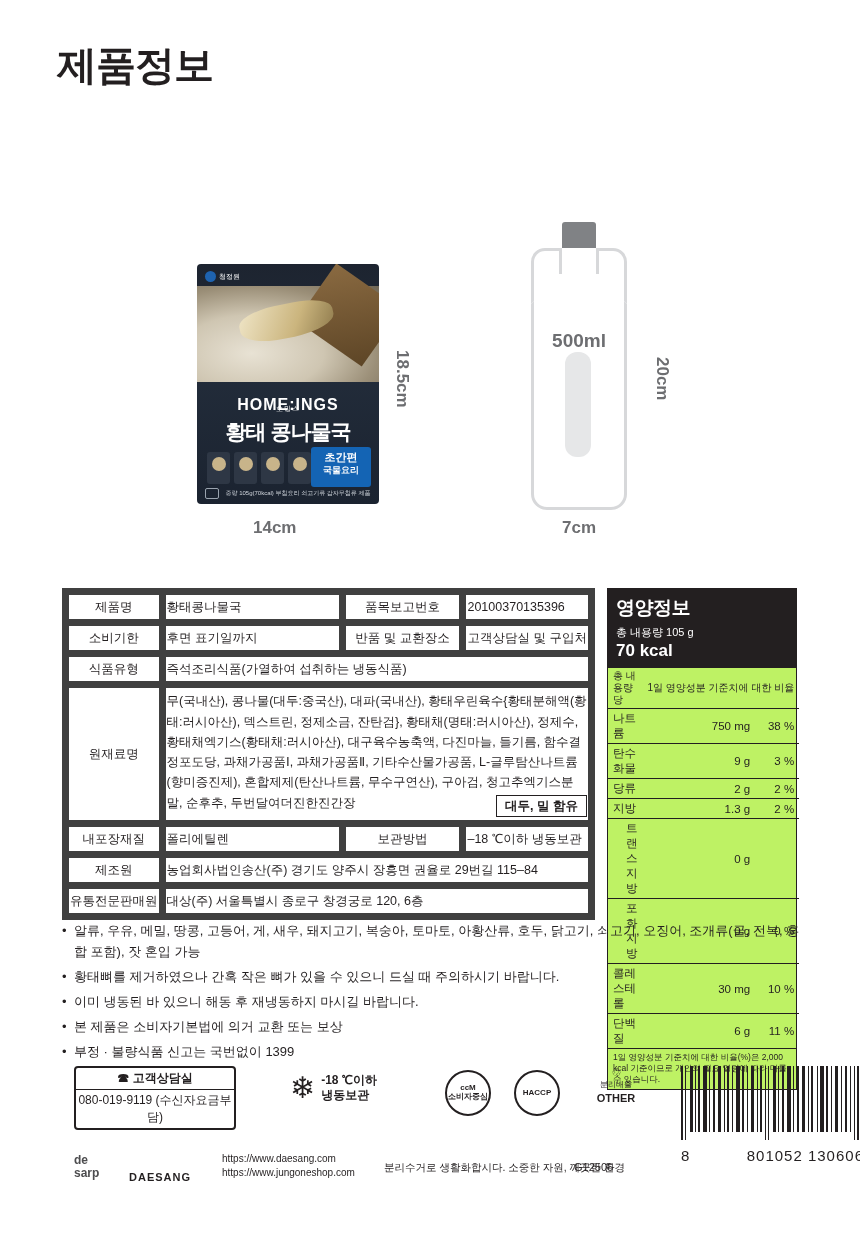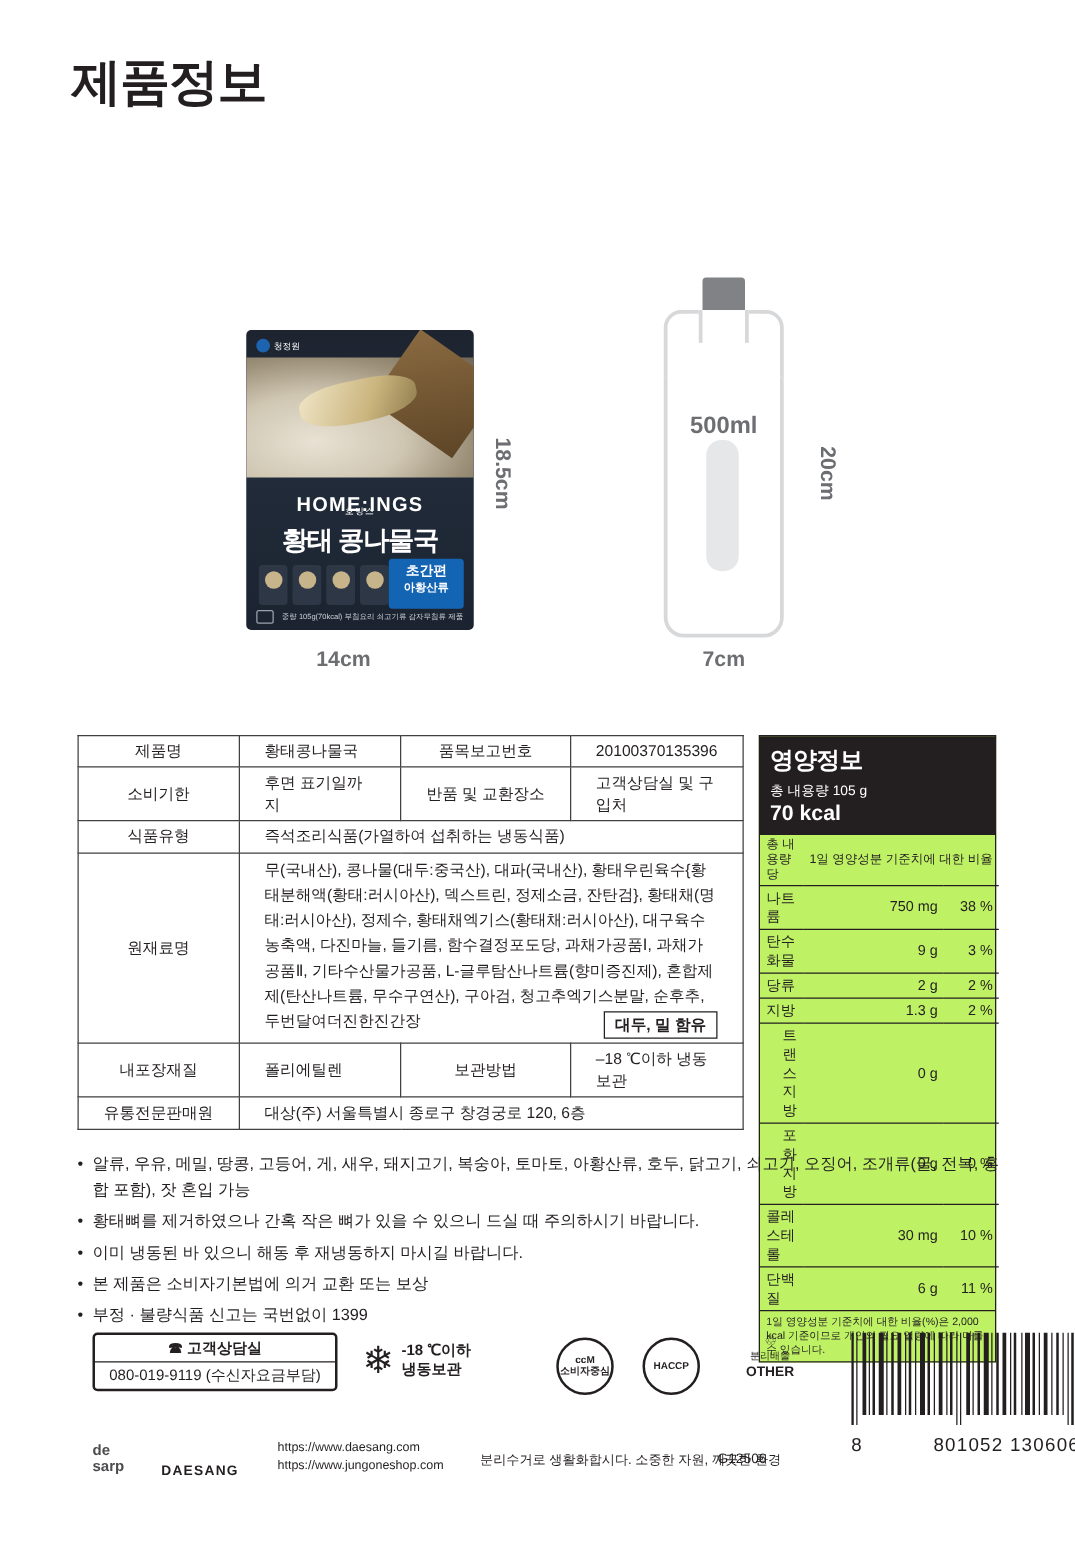--- a/index.html
+++ b/index.html
@@ -114,21 +114,21 @@
   
   .info { position:absolute; left:62px; top:588px; width:735px; }
 
   .ing-top {
     font-size:12.5px; line-height:1.55; padding:8px 10px 6px 12px;
     width:533px;
   }
 
   table.main { border-collapse:collapse; width:533px; font-size:12.5px; }
   table.main td {
-    border:1px solid #404040; padding:3px 20px; vertical-align:middle;
+    border:7px solid #404040; padding:3px 1px; vertical-align:middle;
     line-height:1.45;
   }
   td.lbl { text-align:center; white-space:nowrap; width:74px; }
   td.lbl2 { text-align:center; white-space:nowrap; }
   .ingredients { font-size:12.5px; line-height:1.62; }
   .allergen-box {
     display:inline-block; border:1px solid #231f20; padding:1px 8px;
     font-weight:bold; font-size:12.5px; float:right; margin-top:2px;
   }
 
@@ -156,21 +156,21 @@
 
   
   .notes { position:absolute; left:62px; top:920px; width:740px; font-size:13px; line-height:1.62; }
   .notes .row { display:flex; margin-bottom:4px; }
   .notes .bul { width:12px; flex:0 0 12px; }
   .notes .txt { flex:1; }
 
   
   .bottom { position:absolute; left:62px; top:1066px; width:740px; }
   .cs {
-    position:absolute; left:12px; top:0; width:196px; border:2px solid #231f20; border-radius:4px;
+    position:absolute; left:12px; top:0; width:162px; border:2px solid #231f20; border-radius:4px;
     text-align:center; font-size:12px; overflow:hidden;
   }
   .cs .a { border-bottom:1px solid #231f20; padding:2px 0; font-weight:bold; }
   .cs .b { padding:2px 0; }
   .mark { position:absolute; text-align:center; font-size:8px; color:#231f20; }
   .circ {
     width:46px;height:46px;border-radius:50%;border:2px solid #231f20;
     display:flex;align-items:center;justify-content:center;flex-direction:column;
     font-size:8px; line-height:1.1; font-weight:bold;
   }
@@ -209,21 +209,21 @@
     <div class="logo" style="top:140px;font-size:7px;font-weight:normal;">호밍스</div>
     <div class="pname">황태 콩나물국</div>
     <div class="icons">
       <div class="ic"></div>
       <div class="ic"></div>
       <div class="ic"></div>
       <div class="ic"></div>
     </div>
     <div class="badge">
       <b>초간편</b>
-      <span>아황산류</span>
+      <span>국물요리</span>
     </div>
     <div class="footer">
       <span class="kc"></span>
       <span>중량 105g(70kcal) 부침요리 쇠고기류 감자무침류 제품</span>
     </div>
   </div>
 
   <div class="dim-v" style="left:392px; top:150px;">18.5cm</div>
   <div class="dim-h" style="left:253px; top:318px;">14cm</div>
 
@@ -266,20 +266,24 @@
       <td colspan="3">
         <span class="ingredients">무(국내산), 콩나물(대두:중국산), 대파(국내산), 황태우린육수{황태분해액(황태:러시아산), 덱스트린, 정제소금, 잔탄검}, 황태채(명태:러시아산), 정제수, 황태채엑기스(황태채:러시아산), 대구육수농축액, 다진마늘, 들기름, 함수결정포도당, 과채가공품Ⅰ, 과채가공품Ⅱ, 기타수산물가공품, L-글루탐산나트륨(향미증진제), 혼합제제(탄산나트륨, 무수구연산), 구아검, 청고추엑기스분말, 순후추, 두번달여더진한진간장</span>
         <span class="allergen-box">대두, 밀 함유</span>
       </td>
     </tr>
     <tr>
       <td class="lbl">내포장재질</td>
       <td>폴리에틸렌</td>
       <td class="lbl2">보관방법</td>
       <td>–18 ℃이하 냉동보관</td>
+    </tr>
+    <tr>
+      <td class="lbl">제조원</td>
+      <td colspan="3">농업회사법인송산(주) 경기도 양주시 장흥면 권율로 29번길 115–84</td>
     </tr>
     <tr>
       <td class="lbl">유통전문판매원</td>
       <td colspan="3">대상(주) 서울특별시 종로구 창경궁로 120, 6층</td>
     </tr>
   </tbody>
     </table>
 
   <div class="nutri">
     <div class="hd">

